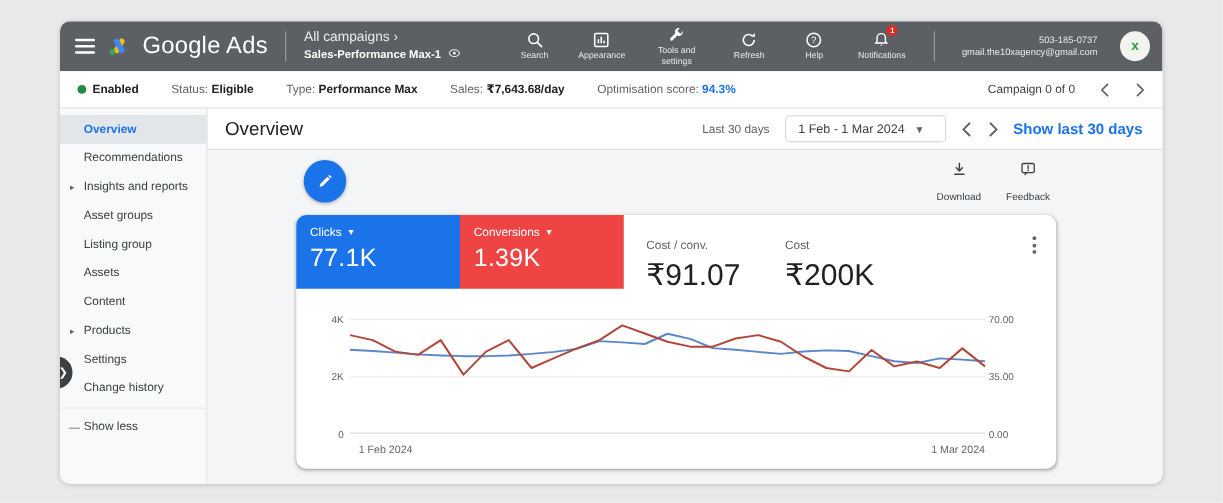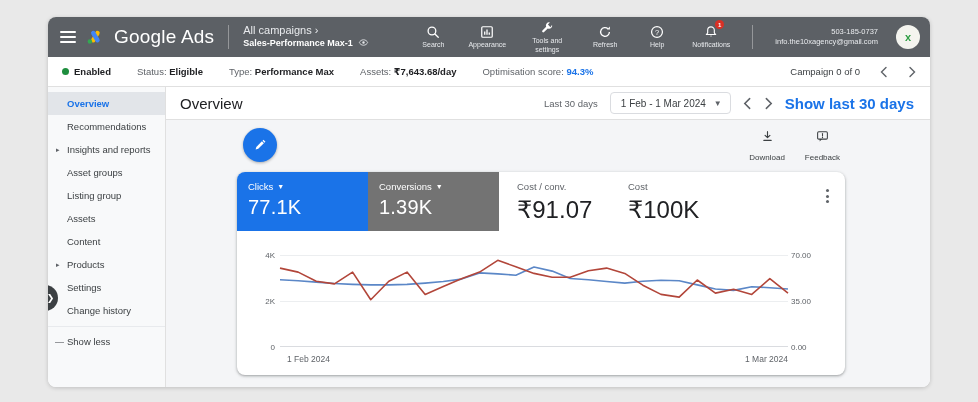--- a/index.html
+++ b/index.html
@@ -54,39 +54,39 @@
   .drawer-handle{position:absolute;left:-5px;top:198px;width:15px;height:26px;background:#3c4043;color:#fff;
     border-radius:0 13px 13px 0;display:flex;align-items:center;justify-content:center;font-size:9px;cursor:pointer;z-index:5;}
   
   .main{flex:1;display:flex;flex-direction:column;min-width:0;}
   .main-header{height:33px;background:#fff;border-bottom:1px solid var(--border);display:flex;align-items:center;
     padding:0 16px 0 14px;flex:0 0 auto;}
   .page-title{font-size:15px;color:var(--text-dark);}
   .range-controls{margin-left:auto;display:flex;align-items:center;gap:12px;}
   .range-label{font-size:9.5px;color:var(--text-muted);}
   .date-select{display:flex;align-items:center;gap:8px;border:1px solid #dadce0;border-radius:4px;background:#fff;
-    height:22px;padding:0 8px 0 10px;font-size:10px;color:var(--text-mid);cursor:pointer;white-space:nowrap;justify-content:space-between;}
+    height:22px;padding:0 16px 0 10px;font-size:10px;color:var(--text-mid);cursor:pointer;white-space:nowrap;justify-content:space-between;}
   .date-select .caret{font-size:8px;color:var(--text-muted);}
-  .show-last{font-size:15px;font-weight:700;color:var(--accent-blue);cursor:pointer;white-space:nowrap;}
+  .show-last{font-size:12px;font-weight:700;color:var(--accent-blue);cursor:pointer;white-space:nowrap;}
   .content{flex:1;background:var(--content-bg);position:relative;}
   .fab{position:absolute;left:77px;top:8px;width:34px;height:34px;border-radius:50%;background:var(--accent-blue);
     display:flex;align-items:center;justify-content:center;box-shadow:0 1px 3px rgba(0,0,0,.3);cursor:pointer;border:none;}
   .dlfb{position:absolute;top:9px;right:90px;display:flex;gap:20px;}
   .dlfb .tool{display:flex;flex-direction:column;align-items:center;gap:6px;cursor:pointer;}
   .dlfb .tool .lbl{font-size:8px;color:var(--text-mid);}
   
   .card{position:absolute;left:71px;top:52px;width:608px;height:203px;background:#fff;border-radius:8px;
     box-shadow:0 1px 2px rgba(60,64,67,.3),0 1px 3px 1px rgba(60,64,67,.15);}
   .metric-row{display:flex;height:59px;}
   .metric-box{width:131px;height:59px;padding:9px 11px;color:#fff;cursor:pointer;}
   .metric-box.first{border-top-left-radius:8px;}
   .metric-box .m-label{font-size:9.5px;display:flex;align-items:center;gap:4px;}
   .metric-box .m-label .caret{font-size:7px;}
   .metric-box .m-value{font-size:20px;margin-top:4px;letter-spacing:.2px;}
-  .metric-text{padding:9px 0 0 18px;width:111px;}
+  .metric-text{padding:19px 0 0 18px;width:111px;}
   .metric-text .m-label{font-size:9.5px;color:var(--text-muted);}
   .metric-text .m-value{font-size:24px;color:var(--text-dark);margin-top:4px;}
   .kebab{position:absolute;right:14px;top:15px;display:flex;flex-direction:column;gap:2.5px;cursor:pointer;padding:2px;}
   .kebab i{width:3px;height:3px;border-radius:50%;background:var(--text-muted);display:block;}
   
   .chart-wrap{position:absolute;left:0;right:0;top:83px;height:92px;}
   .plot{position:absolute;left:43px;right:57px;top:0;bottom:0;}
   .gridline{position:absolute;left:0;right:0;height:1px;background:#eceef0;}
   .gridline.zero{background:#dadce0;}
   .plot svg{position:absolute;inset:0;width:100%;height:100%;overflow:visible;}
@@ -188,39 +188,39 @@
               <path d="M8 2.2a3.8 3.8 0 0 0-3.8 3.8v3L3 10.8h10L11.8 9V6A3.8 3.8 0 0 0 8 2.2z" fill="none" stroke="#fff" stroke-width="1.3"></path>
               <path d="M6.8 12.4a1.3 1.3 0 0 0 2.4 0z" fill="#fff"></path>
             </svg>
           <span class="badge">1</span>
         </span>
         <span class="lbl">Notifications</span>
       </div>
       <span class="tb-divider"></span>
       <div class="account">
         <span>503-185-0737</span>
-        <span>info.the10xagency@gmail.com</span>
+        <span>gmail.the10xagency@gmail.com</span>
       </div>
       <div class="avatar">x</div>
     </div>
   </header>
 
   <div class="statusbar">
     <span class="status-chip">
       <span class="dot"></span>
       <span>Enabled</span>
     </span>
     <span class="sb-pair">
       <span>Status:</span> <b>Eligible</b>
     </span>
     <span class="sb-pair">
       <span>Type:</span> <b>Performance Max</b>
     </span>
     <span class="sb-pair">
-      <span>Assets:</span> <b>₹7,643.68/day</b>
+      <span>Sales:</span> <b>₹7,643.68/day</b>
     </span>
     <span class="sb-pair">
       <span>Optimisation score:</span> <span class="score">94.3%</span>
     </span>
     <span class="pager">
       <span>Campaign 0 of 0</span>
       <span class="chev">
         <svg width="8" height="12" viewBox="0 0 8 12">
             <polyline points="6,1.5 1.5,6 6,10.5" fill="none" stroke="currentColor" stroke-width="1.4" stroke-linecap="round"></polyline>
           </svg>
@@ -331,34 +331,34 @@
 
         <div class="card">
           <div class="metric-row">
             <div class="metric-box first" style="background: rgb(26, 115, 232);">
               <div class="m-label">
                   <span>Clicks</span>
                   <span class="caret">▼</span>
                 </div>
               <div class="m-value">77.1K</div>
             </div>
-            <div class="metric-box" style="background: #737373;">
+            <div class="metric-box" style="background: #ef4444;">
               <div class="m-label">
                   <span>Conversions</span>
                   <span class="caret">▼</span>
                 </div>
               <div class="m-value">1.39K</div>
             </div>
             <div class="metric-text">
               <div class="m-label">Cost / conv.</div>
               <div class="m-value">₹91.07</div>
             </div>
             <div class="metric-text">
               <div class="m-label">Cost</div>
-              <div class="m-value">₹100K</div>
+              <div class="m-value">₹200K</div>
             </div>
           </div>
           <div class="kebab">
               <i></i>
               <i></i>
               <i></i>
             </div>
 
           <div class="chart-wrap">
             <span class="ytick left" style="top:-4px">4K</span>

